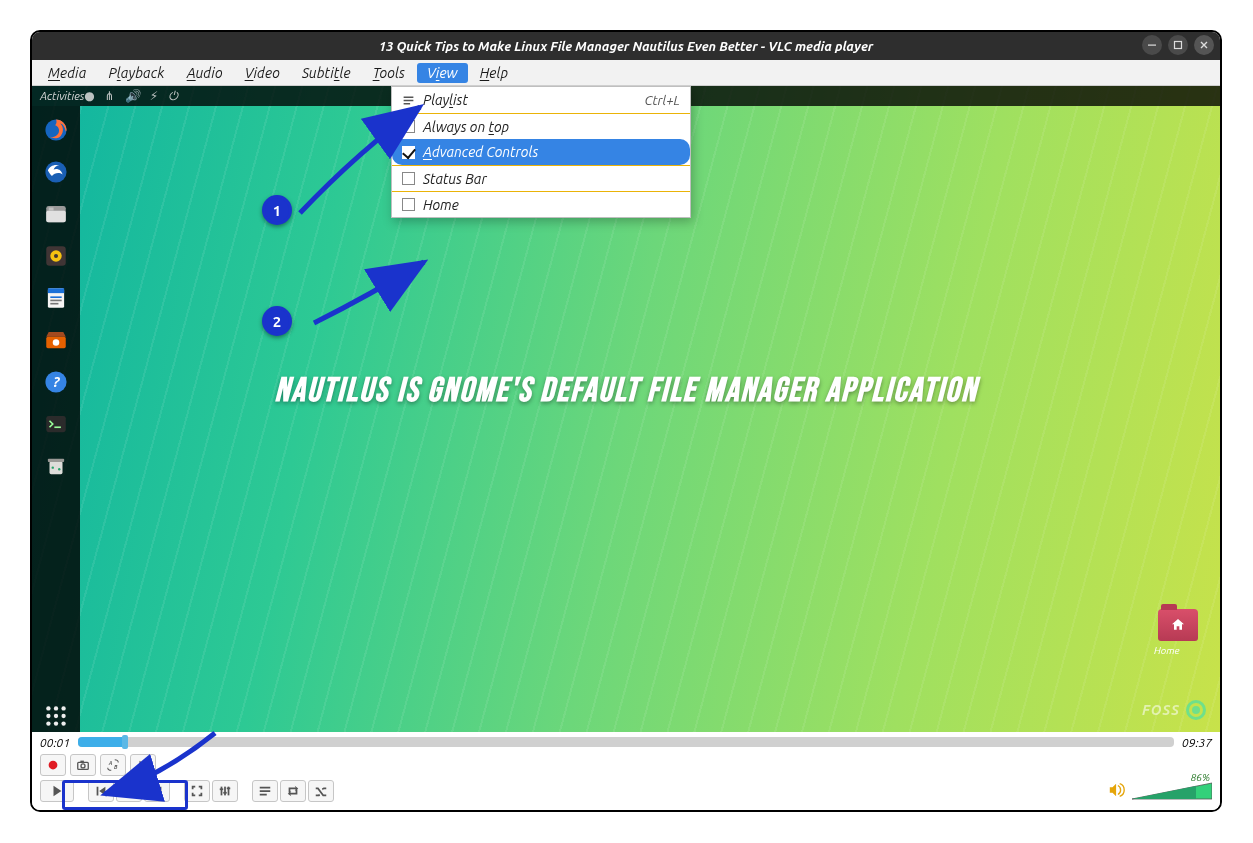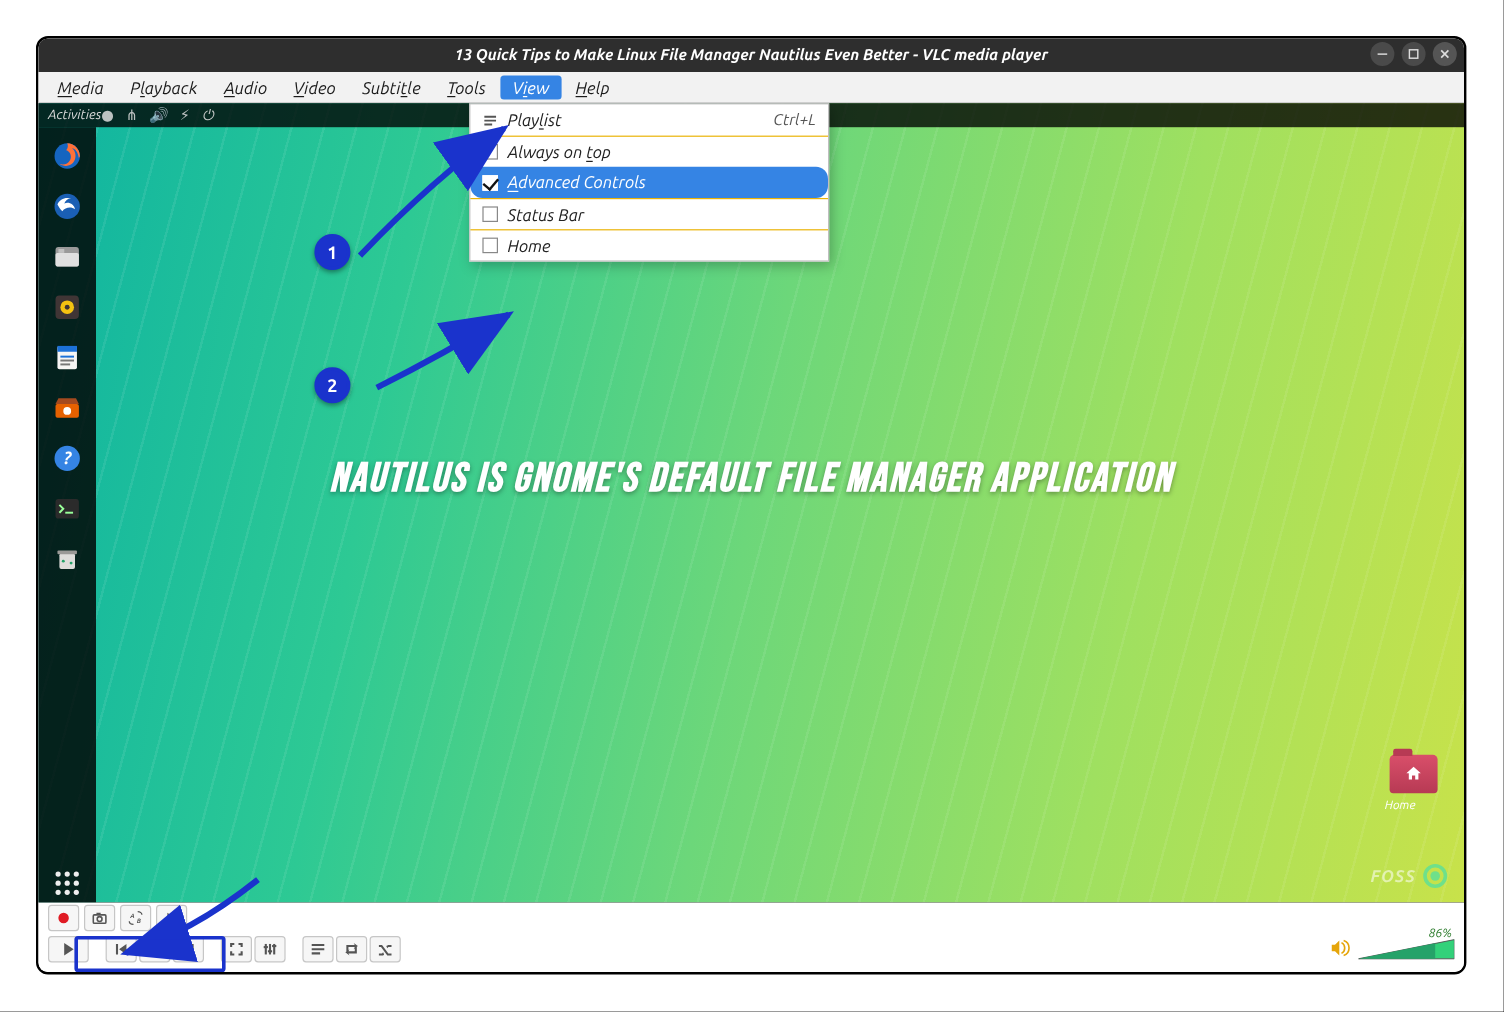--- a/index.html
+++ b/index.html
@@ -299,20 +299,28 @@
           <span class="ck"></span>
           <span class="lbl">Status Bar</span>
         </div>
         <div class="drow sep">
           <span class="ck"></span>
           <span class="lbl">Home</span>
         </div>
       </div>
     </div>
 
+    <div class="seekrow">
+      <span class="time">00:01</span>
+      <div class="seekbar">
+        <div class="seek-fill"></div>
+        <div class="seek-knob"></div>
+      </div>
+      <span class="time">09:37</span>
+    </div>
 
     <div class="controls">
 
       <div class="row">
         <div class="btn rec">
             <svg viewBox="0 0 16 16">
               <circle cx="8" cy="8" r="5"></circle>
             </svg>
           </div>
         <div class="btn">

